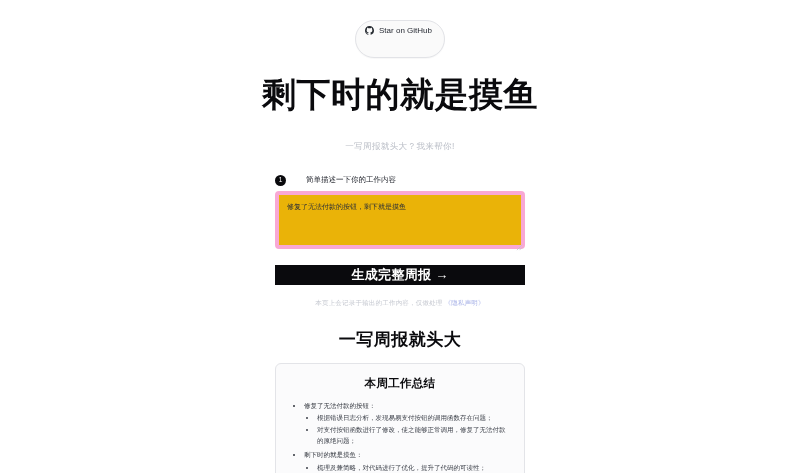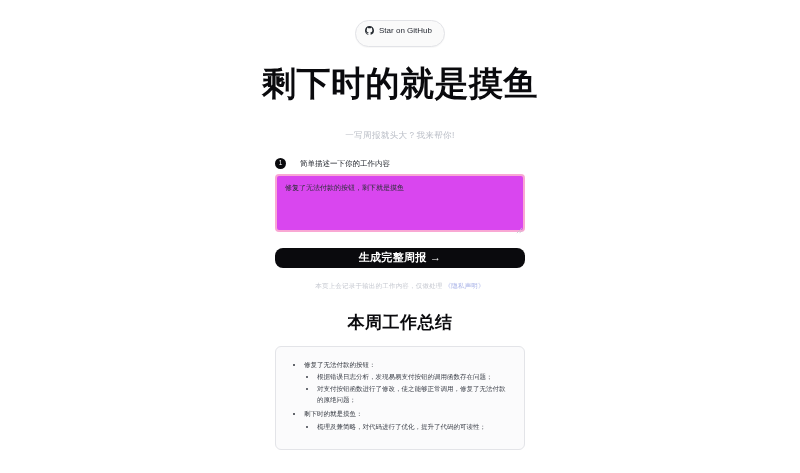--- a/index.html
+++ b/index.html
@@ -27,21 +27,21 @@
     align-items: center;
   }
   
   .gh-btn {
     display: inline-flex;
     align-items: center;
     gap: 5px;
     border: 1px solid #e2e3e7;
     background: #fafafa;
     border-radius: 999px;
-    padding: 5px 12px 11px 9px;
+    padding: 5px 12px 22px 9px;
     font-size: 8px;
     color: #262a33;
     line-height: 1;
     cursor: pointer;
     box-shadow: 0 1px 1px rgba(0,0,0,0.03);
   }
   .gh-btn svg { display: block; }
   
   .headline {
     margin-top: 14px;
@@ -59,45 +59,46 @@
     color: #b9bdc6;
     letter-spacing: 0.4px;
   }
   
   .form-block {
     width: 250px;
     margin-top: 16px;
   }
   .field-label {
     display: flex;
-    align-items: flex-end;
-    gap: 14px;
+    align-items: center;
+    gap: 20px;
     font-size: 7.5px;
     color: #23262e;
     margin-bottom: 5px;
+    margin-top: 6px;
   }
   .step-badge {
     width: 11px;
     height: 11px;
     border-radius: 50%;
     background: #0a0a0d;
     color: #ffffff;
     font-size: 6.5px;
     display: flex;
     align-items: center;
     justify-content: center;
     line-height: 1;
     flex: none;
   }
   .textarea {
     width: 250px;
     height: 58px;
-    border: 2px solid #f9a8d4;
+    border: 4px solid #f9a8d4;
     border-radius: 4px;
-    background: #d946ef;
+    background: #eab308;
     padding: 7px 8px;
     font-size: 7px;
     color: #2b2f37;
     line-height: 1.5;
     resize: none;
     outline: none;
     font-family: "Liberation Sans", sans-serif;
     overflow: hidden;
   }
   .textarea::placeholder { color: #b5b8c0; }
@@ -110,22 +111,22 @@
     pointer-events: none;
   }
   .ta-wrap { position: relative; width: 250px; }
   .generate-btn {
     margin-top: 12px;
     width: 250px;
     height: 20px;
     background: #0a0a0d;
     color: #ffffff;
     border: none;
-    border-radius: 8px;
-    font-size: 11px;
+    border-radius: 0;
+    font-size: 13px;
     font-weight: bold;
     cursor: pointer;
     font-family: "Liberation Sans", sans-serif;
     letter-spacing: 0.3px;
   }
   .privacy-note {
     margin-top: 14px;
     font-size: 6.5px;
     color: #c6c9d1;
     text-align: center;
@@ -203,23 +204,24 @@
           <path d="M7 1 L1 7 M7 4 L4 7" stroke="#c2c5cc" stroke-width="0.9" fill="none"></path>
         </svg>
       </div>
       <button class="generate-btn">生成完整周报 →</button>
       <div class="privacy-note">
         <span>本页上会记录于输出的工作内容，仅做处理</span>
         <span class="link">《隐私声明》</span>
       </div>
     </div>
 
-    <div class="section-title">本周工作总结</div>
+    <div class="section-title">一写周报就头大</div>
 
     <div class="result-card">
+      <div class="result-title">本周工作总结</div>
       <ul class="result-list">
         <li>
           <span>修复了无法付款的按钮：</span>
           <ul>
             <li>根据错误日志分析，发现易易支付按钮的调用函数存在问题；</li>
             <li>对支付按钮函数进行了修改，使之能够正常调用，修复了无法付款的原绝问题；</li>
           </ul>
         </li>
         <li>
           <span>剩下时的就是摸鱼：</span>

